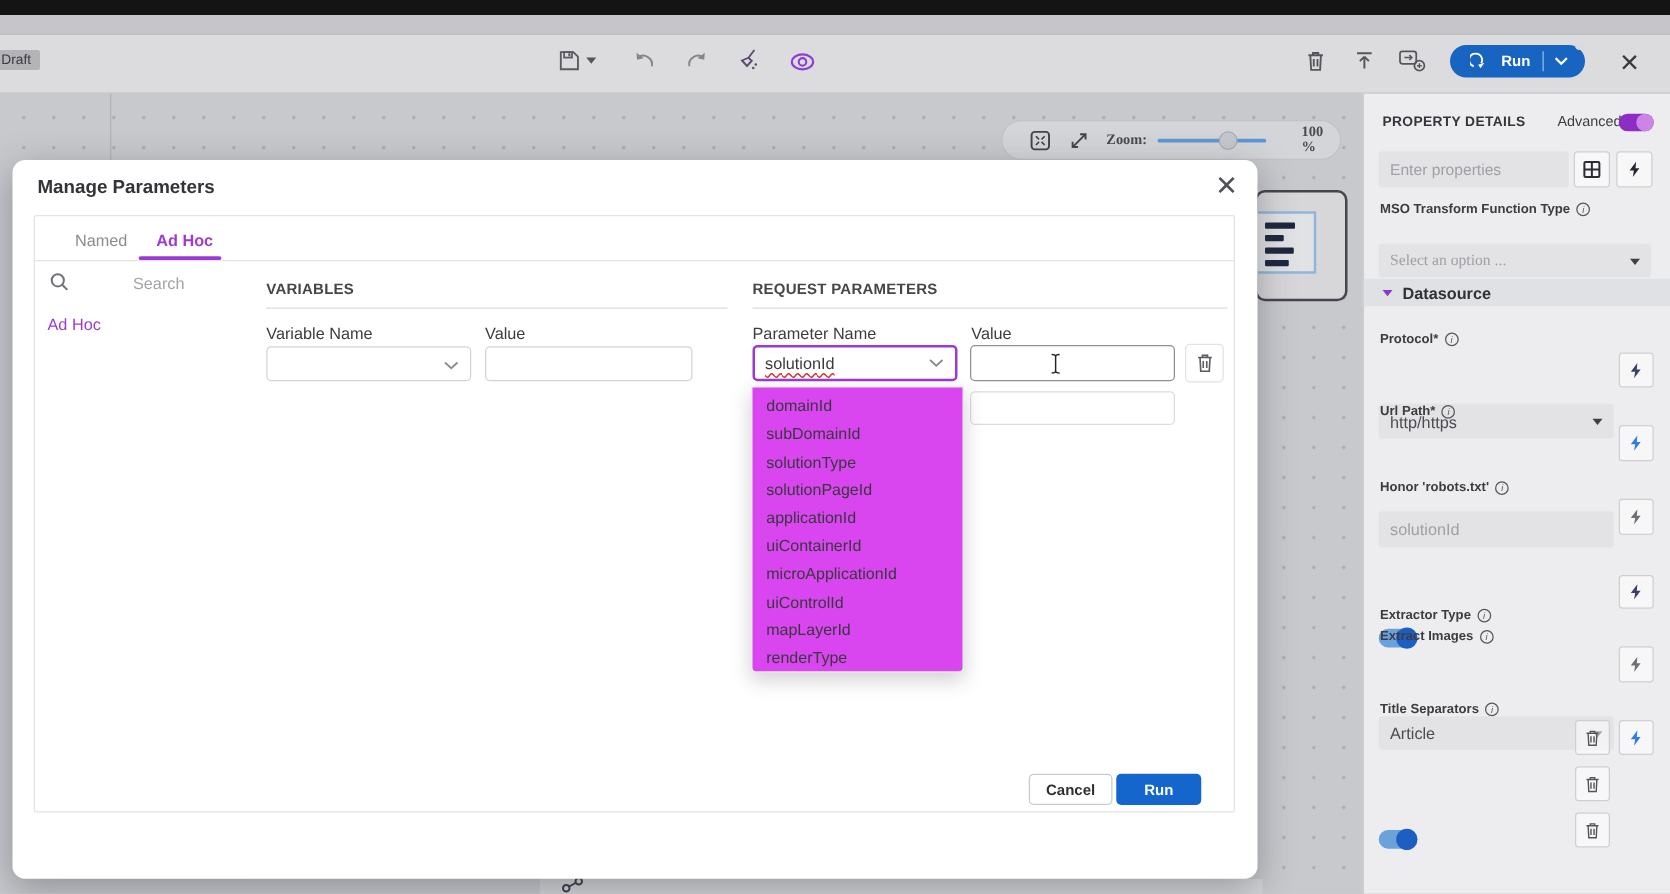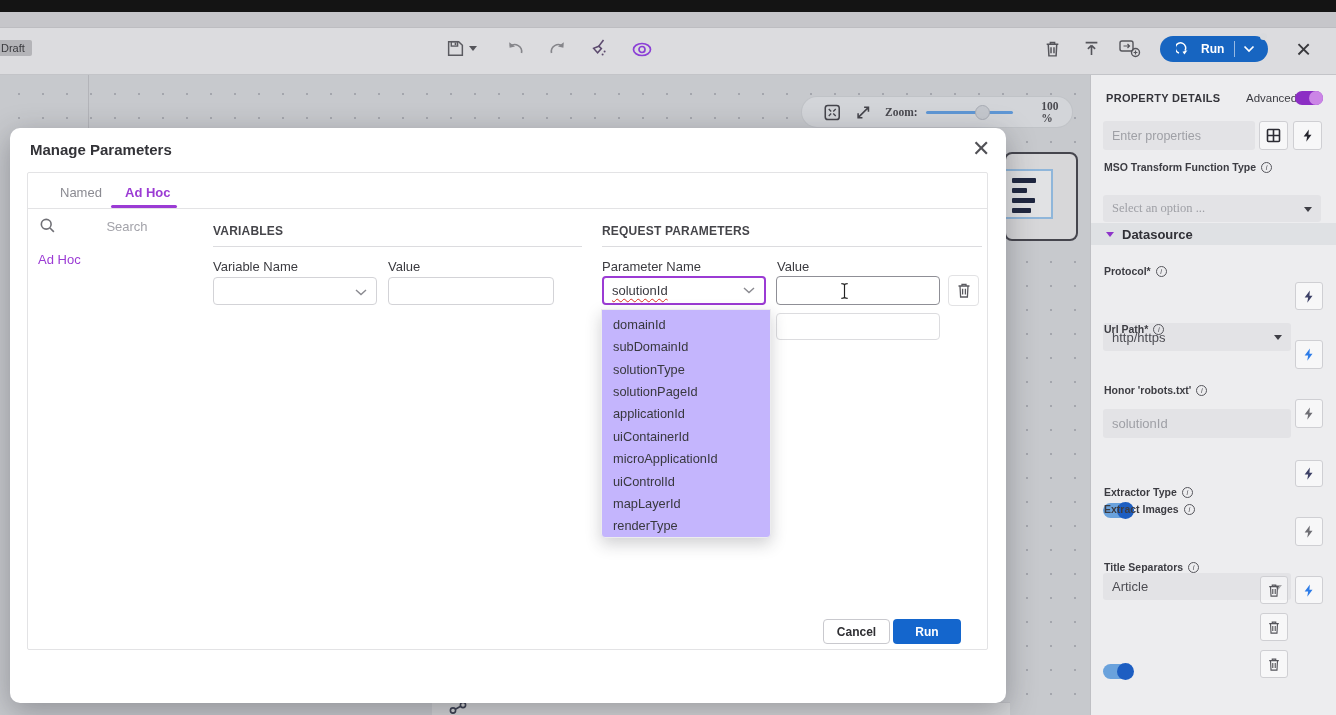--- a/index.html
+++ b/index.html
@@ -47,21 +47,21 @@
   .nav-adhoc { left:10px; top:79px; font-size:13px; font-weight:500; color:#9b3bd4; cursor:pointer; }
   .sec-head { font-size:12px; font-weight:700; color:#45454a; letter-spacing:.2px; }
   .sec-rule { height:1px; background:#dcdcdf; }
   .col-lbl { font-size:13px; font-weight:500; color:#3b3b40; }
   .m-field { height:28px; background:#fff; border:1px solid #d3d3d7; border-radius:4px; }
   .m-input { height:28px; background:#fff; border:1px solid #d3d3d7; border-radius:4px; outline:none; font-size:13px; color:#3a3a40; padding:0 8px; }
   .chev { position:absolute; right:9px; top:11px; }
   .combobox { left:574px; top:103px; width:164px; height:29px; border:2px solid #9b3bd4; border-radius:4px; background:#fff; display:flex; align-items:center; }
   .combobox .txt { margin-left:8px; font-size:13px; color:#3a3a40; text-decoration:underline; text-decoration-style:wavy; text-decoration-color:#d93025; text-decoration-thickness:1px; text-underline-offset:3px; }
   .trash-btn { width:31px; height:31px; border:1px solid #e2e2e4; border-radius:4px; background:#fff; display:flex; align-items:center; justify-content:center; cursor:pointer; }
-  .dropdown { left:573px; top:136px; width:170px; height:229px; background:#c4b5fd; border:1px solid #ececee; border-radius:0 0 4px 4px; box-shadow:0 6px 16px rgba(40,40,50,.22); z-index:60; display:flex; flex-direction:column; padding-top:3px; }
+  .dropdown { left:573px; top:136px; width:170px; height:229px; background:#d946ef; border:1px solid #ececee; border-radius:0 0 4px 4px; box-shadow:0 6px 16px rgba(40,40,50,.22); z-index:60; display:flex; flex-direction:column; padding-top:3px; }
   .dd-item { height:22.6px; display:flex; align-items:center; padding-left:11px; font-size:12.8px; color:#38383e; cursor:pointer; }
   .btn-cancel { left:813px; top:491px; width:67px; height:25px; background:#fff; border:1px solid #c9c9ce; border-radius:4px; font-size:12px; font-weight:700; color:#2f2f33; display:flex; align-items:center; justify-content:center; cursor:pointer; }
   .btn-run { left:883px; top:491px; width:68px; height:25px; background:#1466cd; border:none; border-radius:4px; font-size:12px; font-weight:700; color:#fff; display:flex; align-items:center; justify-content:center; cursor:pointer; }
 
   
   .sidebar { left:1090px; top:75px; width:246px; height:640px; background:#ededef; border-left:1px solid #bfc0c4; z-index:20; }
   .sb-head { left:15px; top:17px; font-size:11px; font-weight:700; color:#34343a; letter-spacing:.3px; }
   .sb-lbl { font-size:10.5px; font-weight:700; color:#3c3c42; display:flex; align-items:center; gap:5px; }
   .info-i { display:inline-flex; width:11px; height:11px; border:1px solid #56565c; border-radius:50%; font-size:7.5px; font-weight:400; color:#56565c; align-items:center; justify-content:center; font-style:italic; }
   .sb-field { background:#e3e3e6; border-radius:3px; display:flex; align-items:center; padding:0 9px; font-size:12.5px; color:#4c4c52; position:relative; cursor:pointer; }

